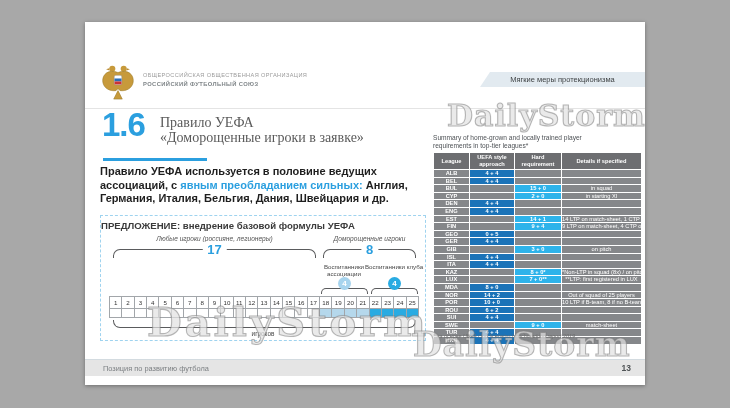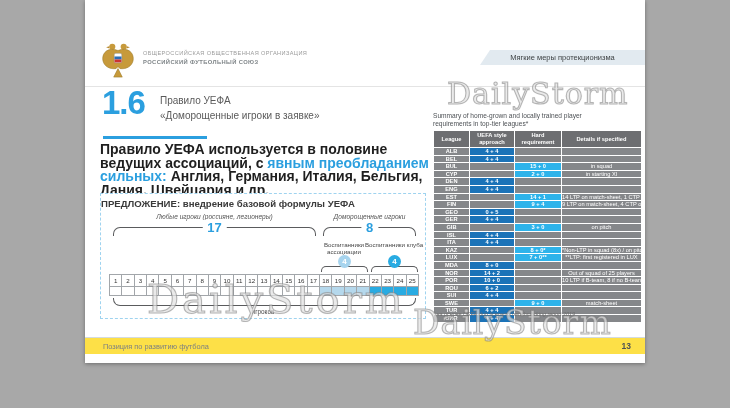--- a/index.html
+++ b/index.html
@@ -1,39 +1,39 @@
 <!DOCTYPE html>
 <html><head>
 <meta charset="utf-8">
 <style>
   * { margin:0; padding:0; box-sizing:border-box; }
   html,body { width:730px; height:408px; overflow:hidden; }
   body { font-family:"Liberation Sans", sans-serif; }
   .stage { position:relative; width:730px; height:408px; background:#a8a8a8; }
-  .slide { position:absolute; left:85px; top:0; width:560px; height:363px;
+  .slide { position:absolute; left:85px; top:22px; width:560px; height:363px;
            background:#ffffff; box-shadow:0 1px 4px rgba(0,0,0,.35); overflow:hidden;padding-left:15px; }
 
   
   .logo { position:absolute; left:14px; top:40px; width:38px; height:40px; }
   .org { position:absolute; left:58px; top:50px; }
   .org-l1 { font-size:5.6px; color:#9b9b9b; letter-spacing:.4px; }
   .org-l2 { font-size:5.8px; color:#7f8588; font-weight:bold; letter-spacing:.4px; margin-top:3px; }
   .badge { position:absolute; left:395px; top:50px; width:165px; height:15px; background:#e2eaf0;
            clip-path:polygon(10px 0, 100% 0, 100% 100%, 0 100%);
            display:flex; align-items:center; justify-content:center; }
   .badge span { font-size:7.5px; color:#3f4345; }
   .hdr-divider { position:absolute; left:0; top:86px; width:560px; height:1px; background:#e4e4e4; }
 
   
   .title-num { position:absolute; left:17px; top:84px; font-size:33px; font-weight:bold; color:#2b9fdf; letter-spacing:-1px; }
-  .title-text { position:absolute; left:75px; top:94px; font-size:10px; color:#5a5a5a; line-height:14.5px; }
+  .title-text { position:absolute; left:75px; top:94px; font-size:14px; color:#5a5a5a; line-height:14.5px;font-family:Liberation Serif, serif; }
   .title-bar { position:absolute; left:18px; top:136px; width:104px; height:2.5px; background:#2b9fdf; }
 
   
-  .intro { position:absolute; left:15px; top:143px; width:334px; font-size:14px; font-weight:bold;
+  .intro { position:absolute; left:15px; top:143px; width:334px; font-size:11px; font-weight:bold;
            color:#1f1f1f; line-height:13.5px; }
   .intro .hl { color:#2b9fdf; }
 
   
   .pbox { position:absolute; left:15px; top:193px; width:326px; height:126px;
           border:1px dashed #9fd3ef; background:#fff; }
   .p-title { position:absolute; left:0; top:4px; width:100%; text-align:left;
              font-size:9.6px; font-weight:bold; color:#3a3a3a; }
   .p-lbl { position:absolute; top:19px; font-size:6.6px; font-style:italic; color:#555; text-align:center; }
   .p-lbl.any  { left:8px;  width:211px; }
@@ -72,27 +72,27 @@
   table.league th, table.league td { border:1px solid #ffffff; color:#fff; text-align:center;
         font-size:5.7px; line-height:6.6px; padding:0; overflow:hidden; white-space:nowrap; }
   table.league th { background:#6d6e71; height:17px; font-weight:bold; white-space:normal; }
   table.league td { background:#85878a; height:7px; }
   table.league td.league-c { font-weight:bold; }
   table.league td.val-uefa { background:#1b73b8; font-weight:bold; }
   table.league td.val-hard { background:#2eb3ea; font-weight:bold; }
   .tbl-footnote { position:absolute; left:348px; top:311px; font-size:5.4px; color:#6d6d6d; font-style:italic; }
 
   
-  .footer-band { position:absolute; left:0; top:337px; width:560px; height:17px; background:#fde047;
+  .footer-band { position:absolute; left:0; top:337px; width:560px; height:17px; background:#e5e5e5;
                  border-top:1px solid #d3dbe0; display:flex; align-items:center; }
   .footer-left { margin-left:18px; font-size:7.4px; color:#7b7f82; }
   .footer-page { position:absolute; right:14px; font-size:8.5px; color:#4f5355; font-weight:bold; }
 
   
-  .wm { position:absolute; font-family:"DejaVu Serif", serif; font-weight:normal; z-index:40;
+  .wm { position:absolute; font-family:"DejaVu Serif", serif; font-weight:bold; z-index:40;
         color:rgba(255,255,255,.55); -webkit-text-stroke:1.1px rgba(122,122,122,.5);
         text-shadow:0 0 1px rgba(120,120,120,.35); letter-spacing:1px; pointer-events:none; }
   .wm1 { left:362px; top:76px;  font-size:30px; }
   .wm2 { left:62px;  top:276px; font-size:40px; letter-spacing:3px; }
   .wm3 { left:328px; top:303px; font-size:33px; }
 </style>
 </head>
 <body>
 
 <div class="stage">

